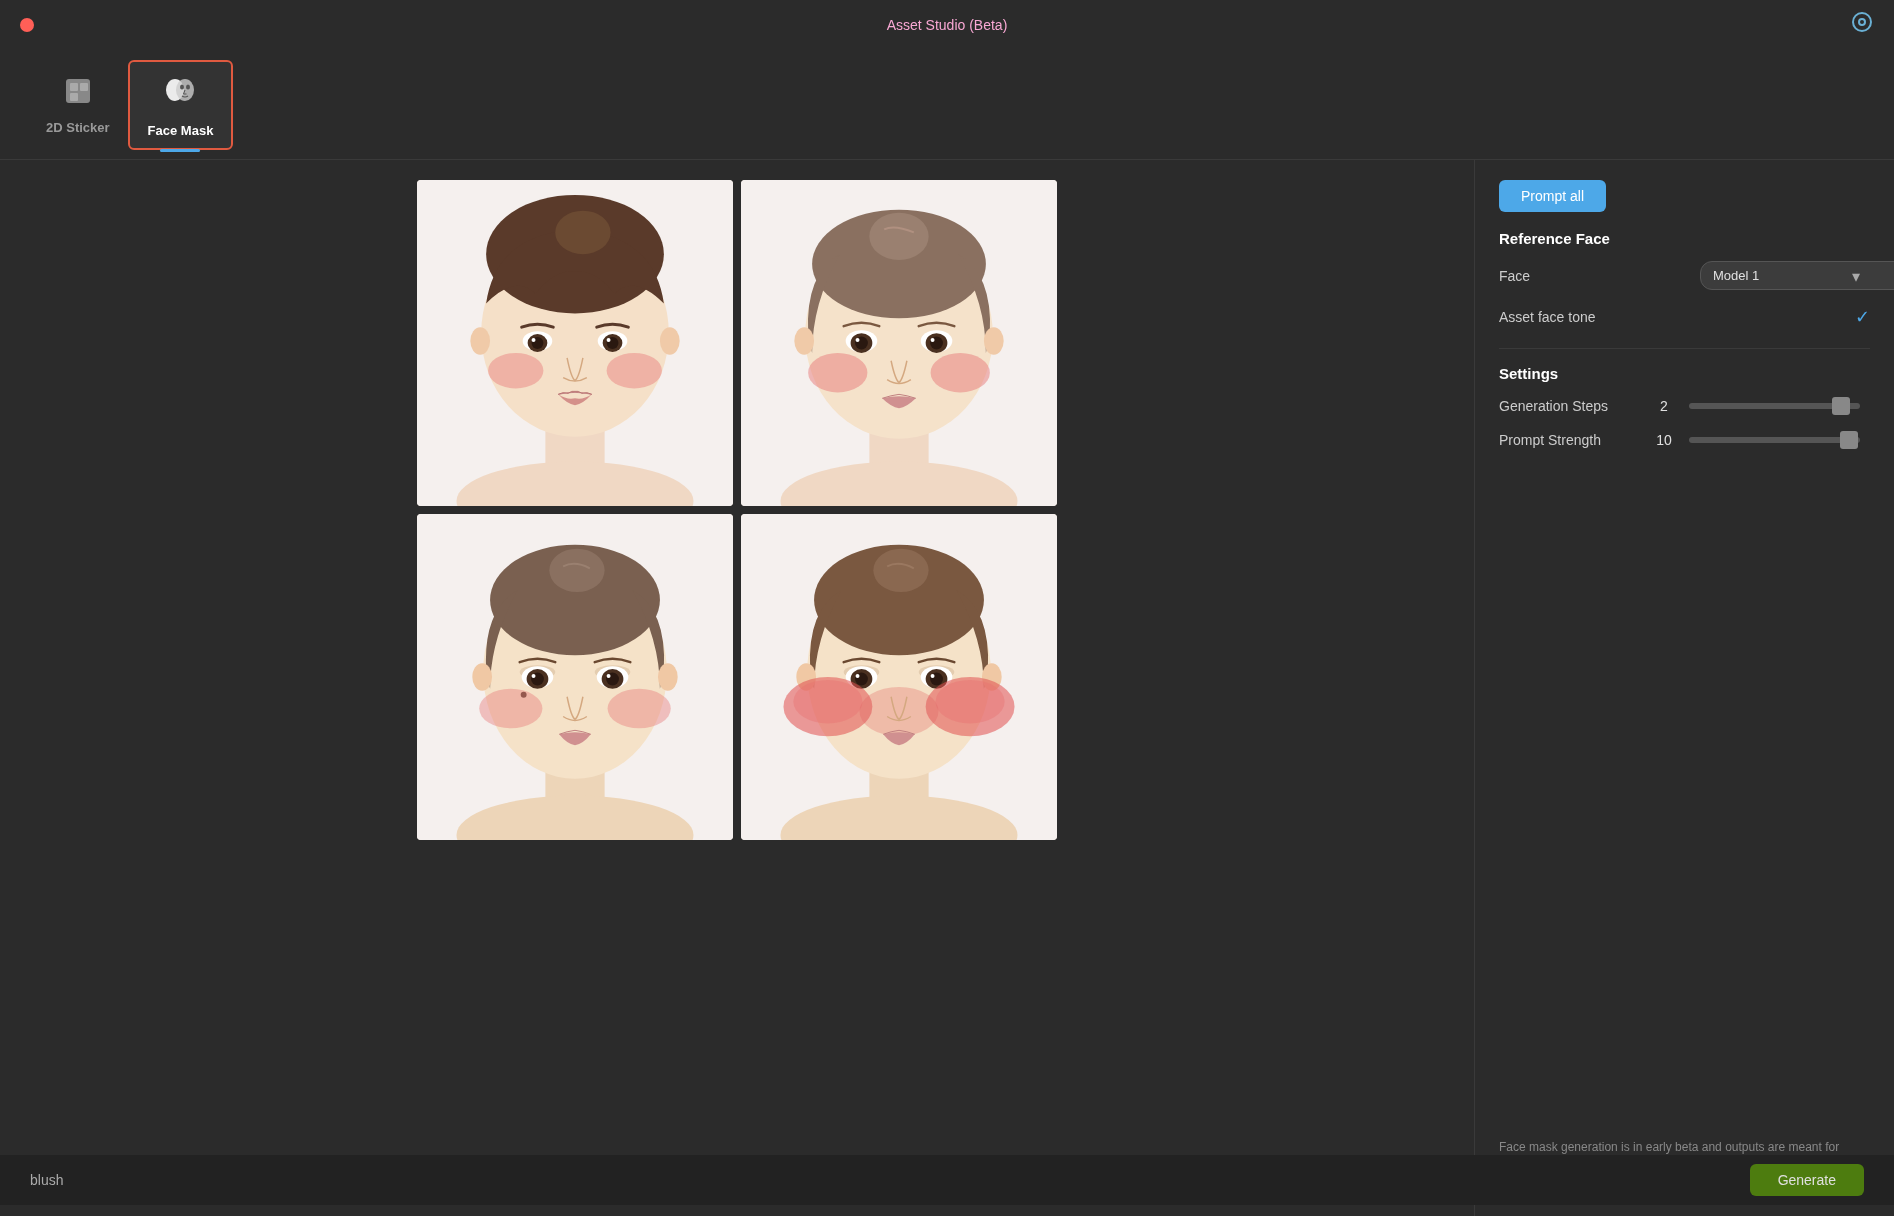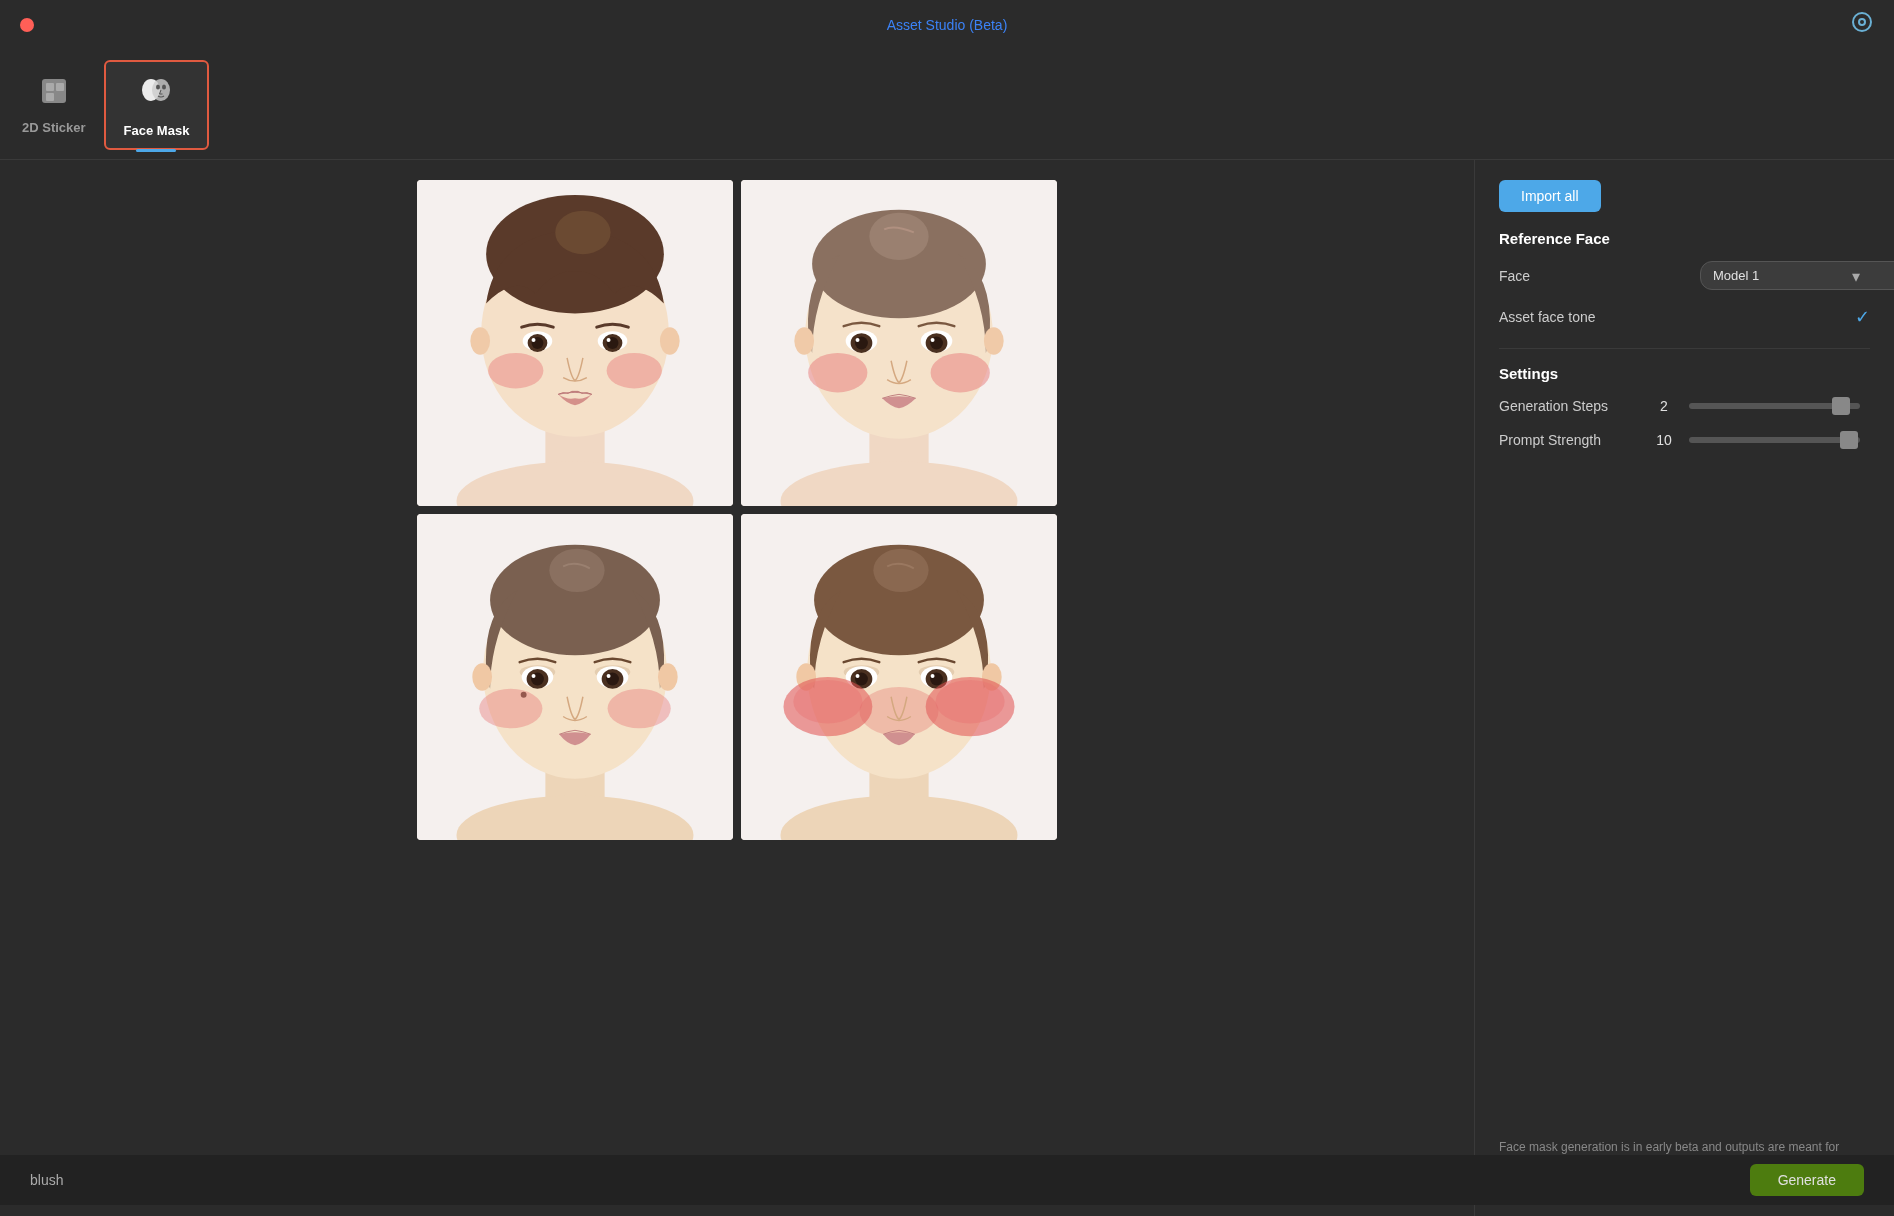--- a/index.html
+++ b/index.html
@@ -33,39 +33,39 @@
     .close-btn {
       width: 14px;
       height: 14px;
       border-radius: 50%;
       background: #ff5f57;
       border: none;
       cursor: pointer;
     }
     .title-text {
       font-size: 14px;
-      color: #3b82f6;
+      color: #f9a8d4;
       font-weight: 500;
     }
     .settings-icon-top {
       position: absolute;
       right: 20px;
       top: 50%;
       transform: translateY(-50%);
       cursor: pointer;
       color: #6ab0d4;
       font-size: 22px;
     }
 
     
     .tab-bar {
       display: flex;
       align-items: center;
       background: #2b2b2b;
-      padding: 0 4px;
+      padding: 0 28px;
       height: 110px;
       border-bottom: 1px solid #3a3a3a;
     }
     .tab-item {
       display: flex;
       flex-direction: column;
       align-items: center;
       justify-content: center;
       padding: 10px 18px;
       cursor: pointer;
@@ -558,21 +558,21 @@
           <path d="M144 228 Q160 224 176 228 Q168 238 160 239 Q152 238 144 228Z" fill="#d09090"></path>
           <path d="M144 228 Q152 225 160 224 Q168 225 176 228" stroke="#c08080" stroke-width="1" fill="none"></path>
         </svg>
       </div>
 
     </div>
   </div>
 
   <div class="right-panel">
 
-    <button class="import-all-btn">Import all</button>
+    <button class="import-all-btn">Prompt all</button>
 
     <div class="section-title">Reference Face</div>
 
     <div class="row-item">
       <span class="row-label">Face</span>
       <div class="model-dropdown-wrap">
         <select>
           <option>Model 1</option>
           <option>Model 2</option>
           <option>Model 3</option>

